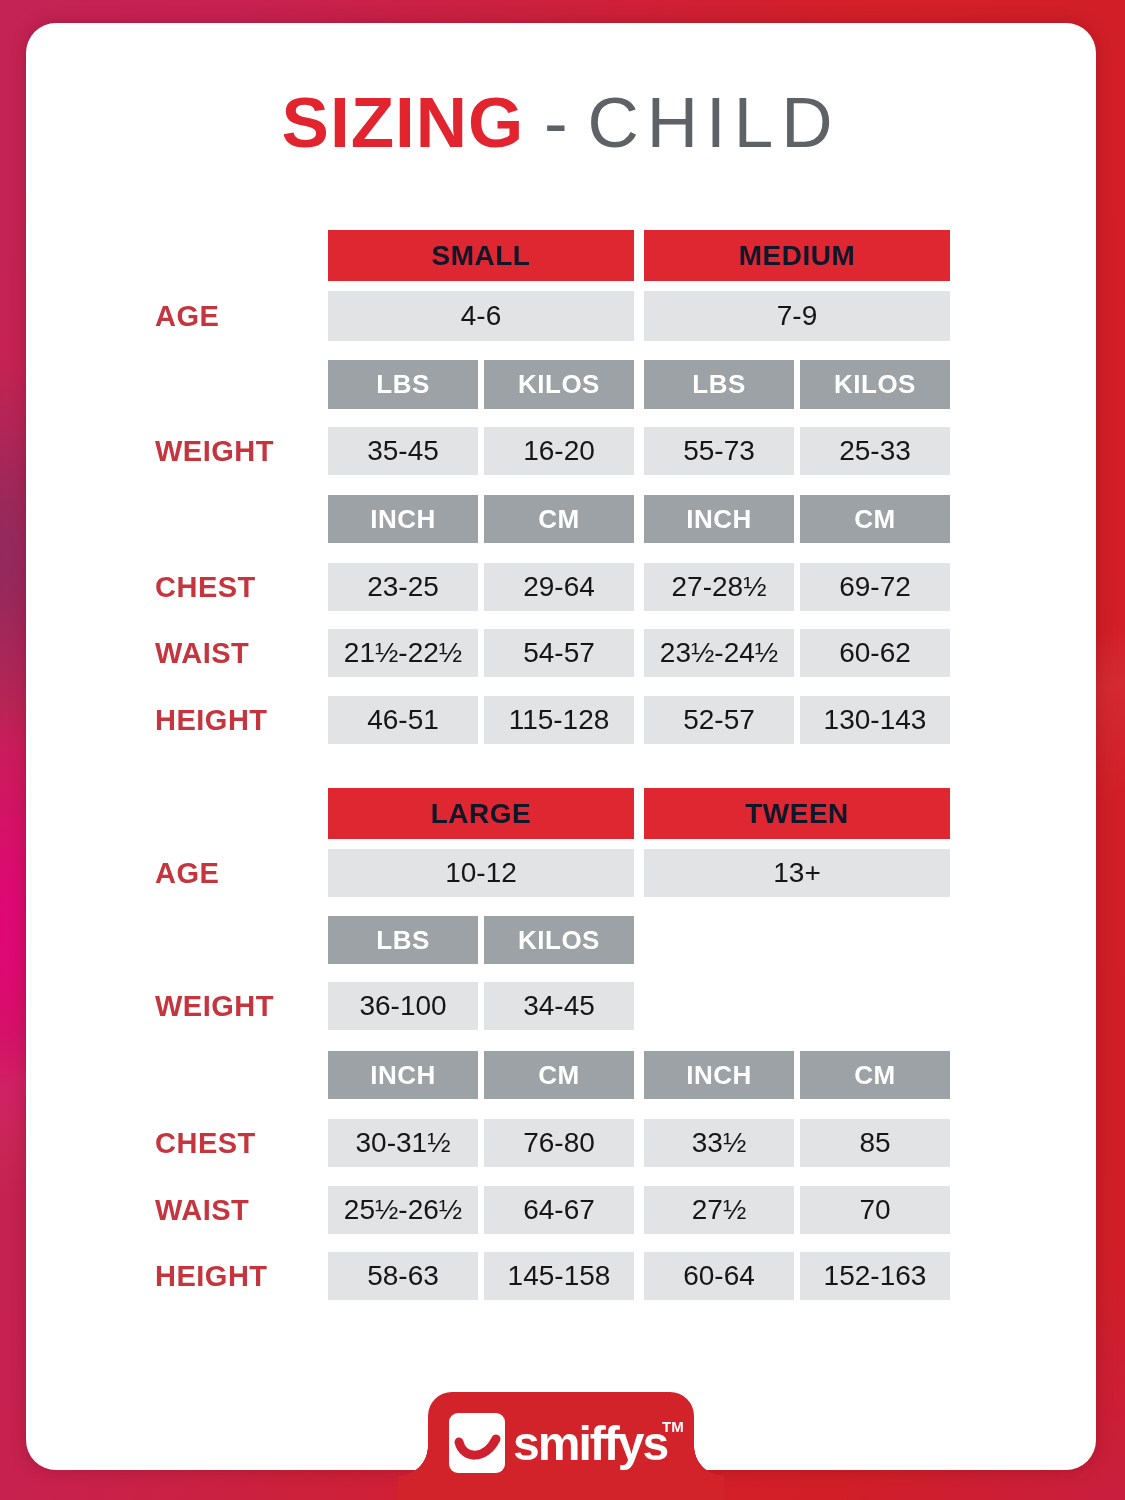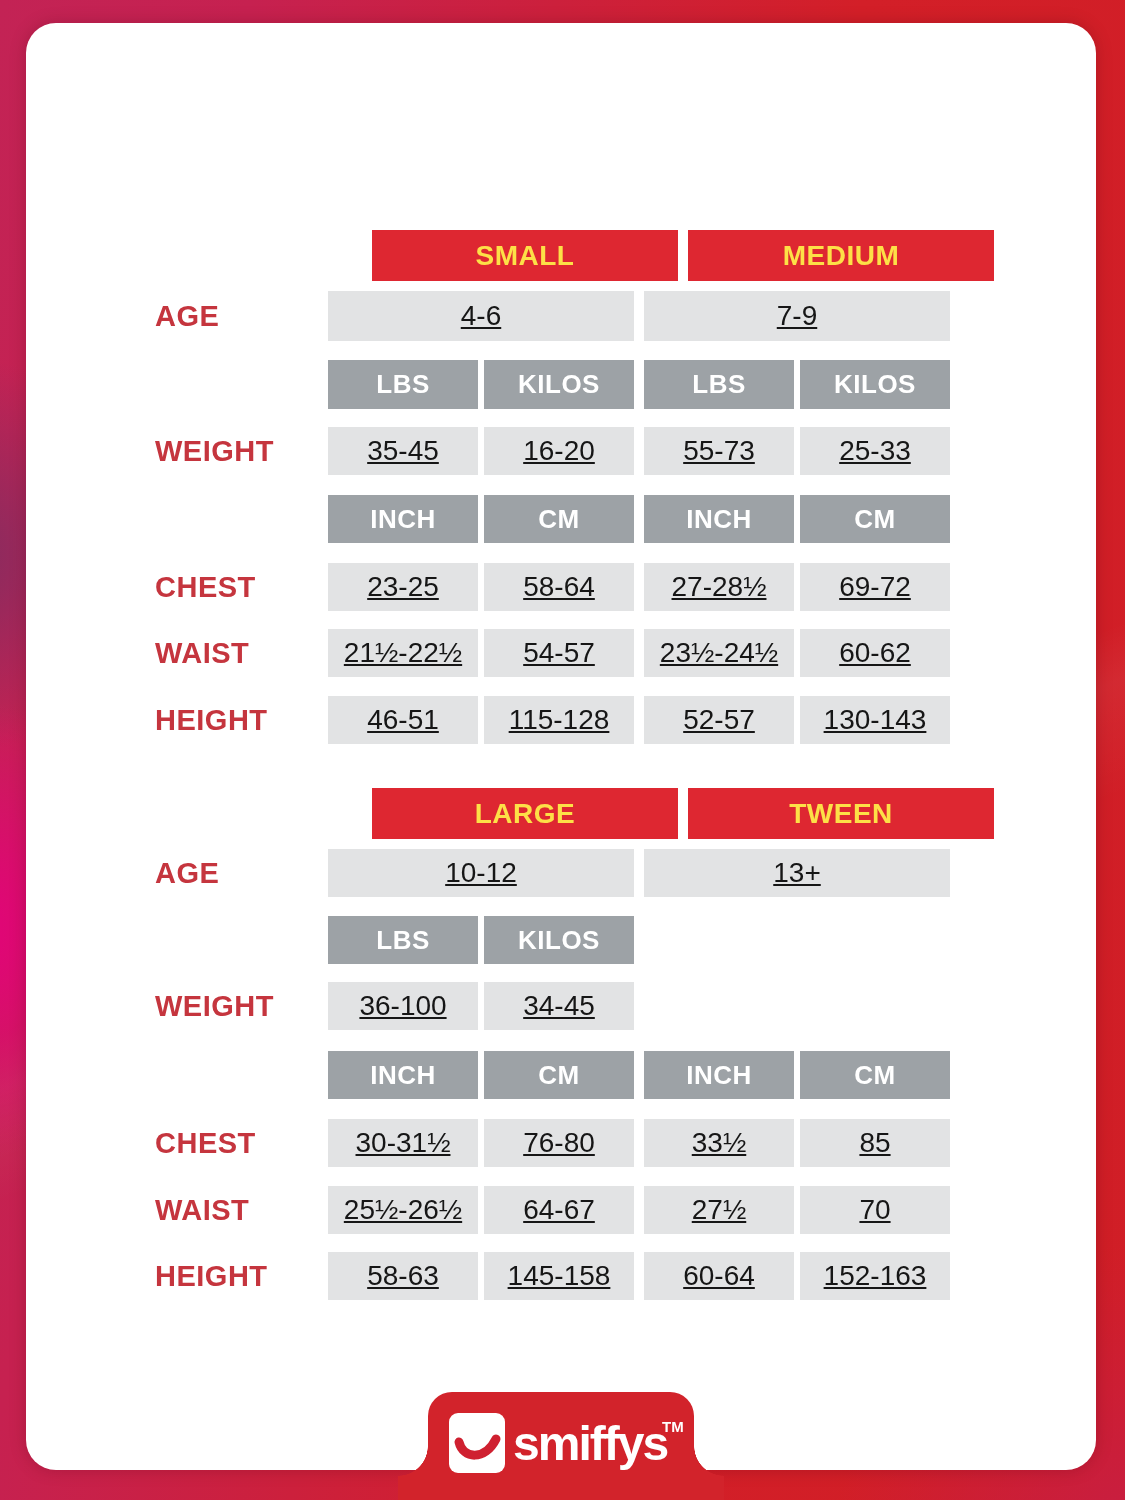--- a/index.html
+++ b/index.html
@@ -25,23 +25,23 @@
     text-align:center;font-size:71px;line-height:1.05;white-space:nowrap;
   }
   .t-red{color:#e2242f;font-weight:700;letter-spacing:1px;}
   .t-sep{color:#5e6165;font-weight:400;}
   .t-gray{color:#5e6165;font-weight:400;letter-spacing:8px;}
 
   .cell{
     position:absolute;display:flex;align-items:center;justify-content:center;
     box-sizing:border-box;
   }
-  .red-h{background:#de2731;color:#fde047;font-weight:700;font-size:28px;letter-spacing:0.5px;margin-left:44px;}
+  .red-h{background:#de2731;color:#0f172a;font-weight:700;font-size:28px;letter-spacing:0.5px;}
   .unit-h{background:#9da2a6;color:#ffffff;font-weight:700;font-size:26px;letter-spacing:0.5px;}
-  .val{background:#e2e3e4;color:#161616;font-size:28px;text-decoration:underline;}
+  .val{background:#e2e3e4;color:#161616;font-size:28px;}
   .lbl{
     position:absolute;left:155px;display:flex;align-items:center;
     color:#c5353e;font-weight:700;font-size:29px;letter-spacing:0.5px;
   }
 
   
   .c1{left:328px;width:150px}
   .c2{left:484px;width:150px}
   .c3{left:644px;width:150px}
   .c4{left:800px;width:150px}
@@ -98,20 +98,25 @@
     position:absolute;left:662px;top:1418px;
     color:#ffffff;font-size:15px;font-weight:700;letter-spacing:0;
   }
 </style>
 </head>
 <body>
 
 <div class="page">
   <div class="card"></div>
 
+  <div class="title">
+    <span class="t-red">SIZING</span>
+    <span class="t-sep"> <span>-</span> </span>
+    <span class="t-gray">CHILD</span>
+  </div>
 
   <div>
     <div class="cell red-h s12 r1a">SMALL</div>
     <div class="cell red-h s34 r1a">MEDIUM</div>
 
     <div class="lbl r1b">AGE</div>
     <div class="cell val s12 r1b">4-6</div>
     <div class="cell val s34 r1b">7-9</div>
 
     <div class="cell unit-h c1 r1c">LBS</div>
@@ -125,21 +130,21 @@
     <div class="cell val c3 r1d">55-73</div>
     <div class="cell val c4 r1d">25-33</div>
 
     <div class="cell unit-h c1 r1e">INCH</div>
     <div class="cell unit-h c2 r1e">CM</div>
     <div class="cell unit-h c3 r1e">INCH</div>
     <div class="cell unit-h c4 r1e">CM</div>
 
     <div class="lbl r1f">CHEST</div>
     <div class="cell val c1 r1f">23-25</div>
-    <div class="cell val c2 r1f">58-64</div>
+    <div class="cell val c2 r1f">29-64</div>
     <div class="cell val c3 r1f">27-28½</div>
     <div class="cell val c4 r1f">69-72</div>
 
     <div class="lbl r1g">WAIST</div>
     <div class="cell val c1 r1g">21½-22½</div>
     <div class="cell val c2 r1g">54-57</div>
     <div class="cell val c3 r1g">23½-24½</div>
     <div class="cell val c4 r1g">60-62</div>
 
     <div class="lbl r1h">HEIGHT</div>

